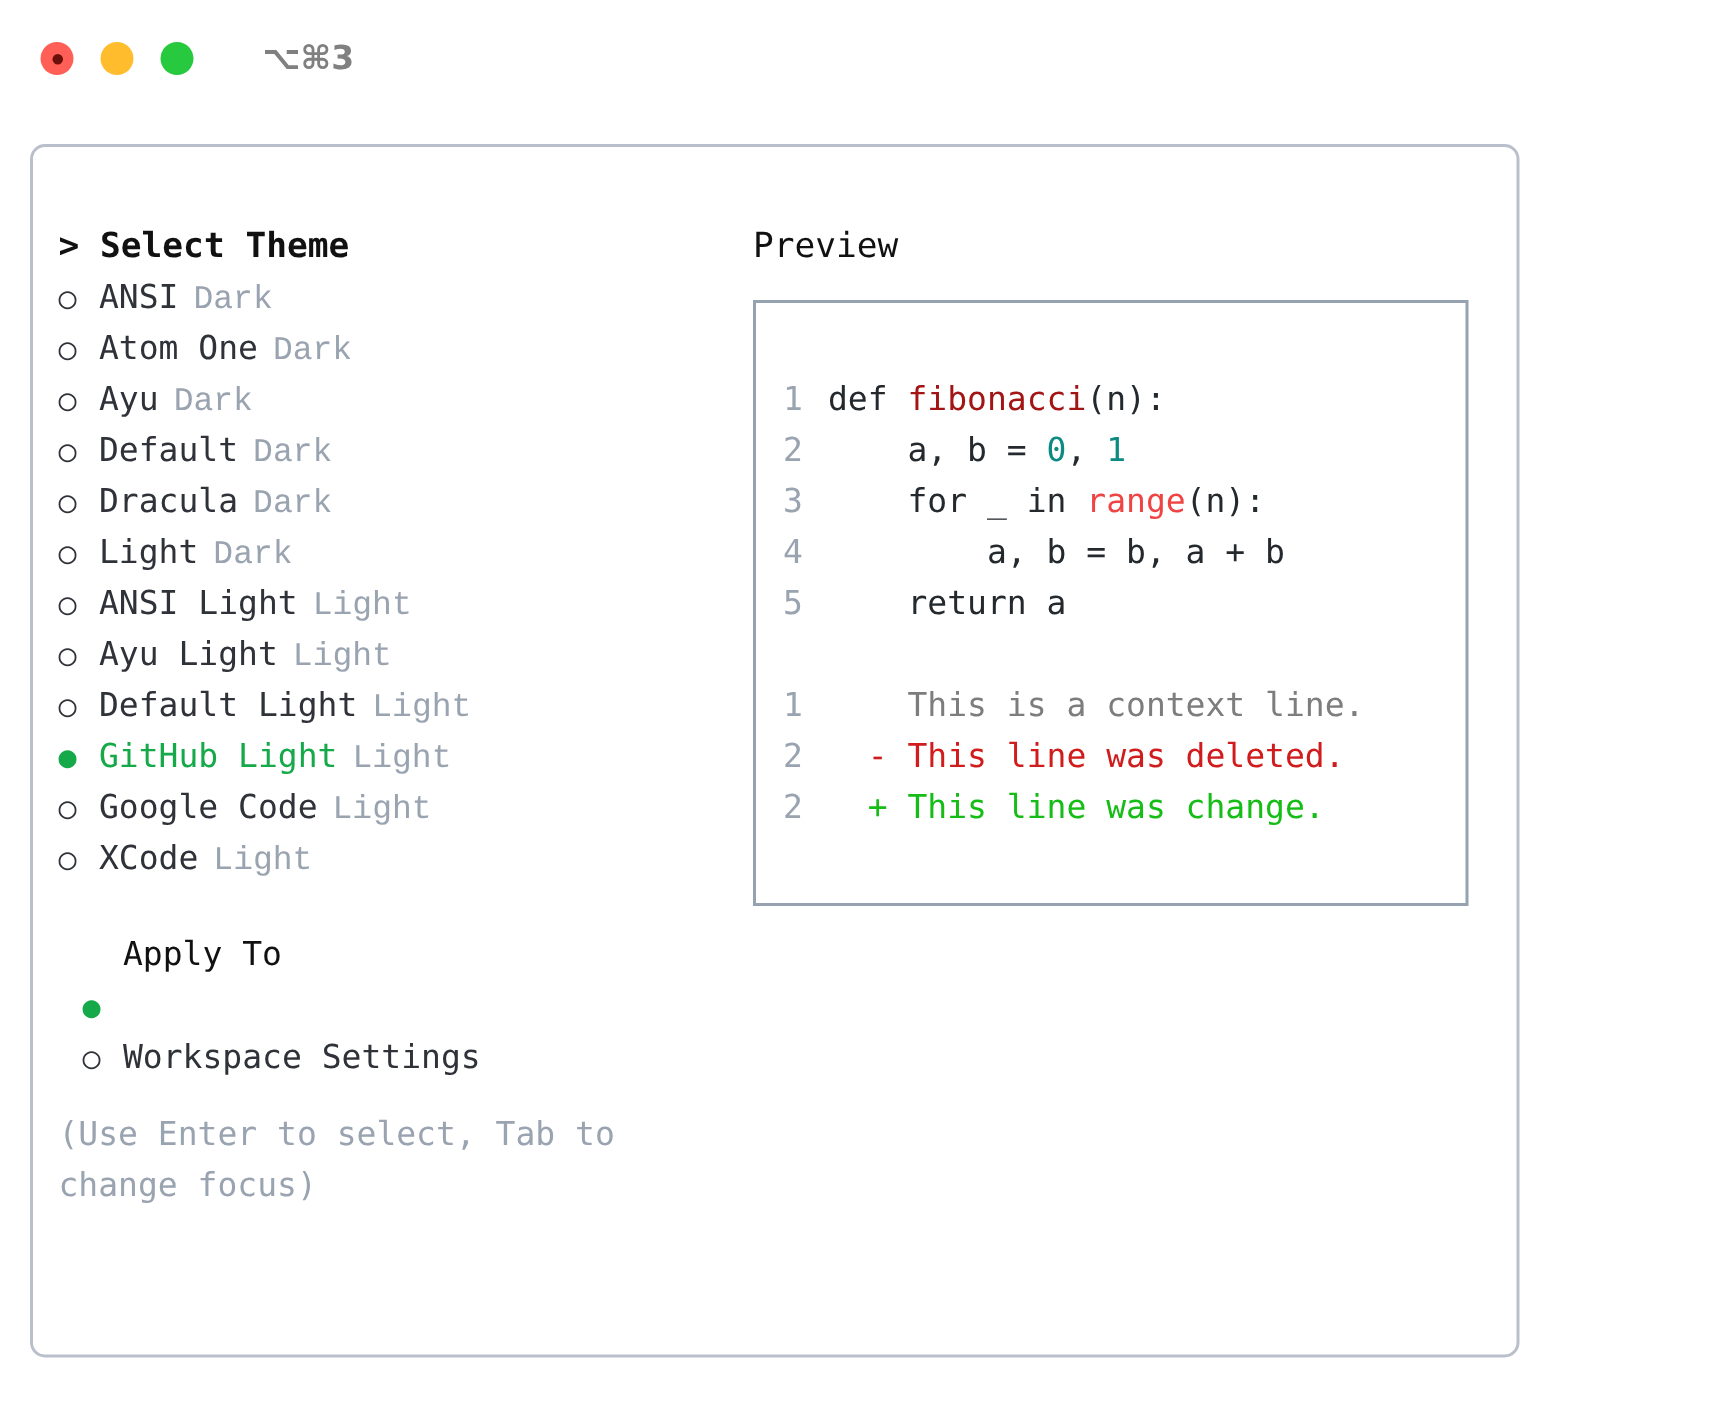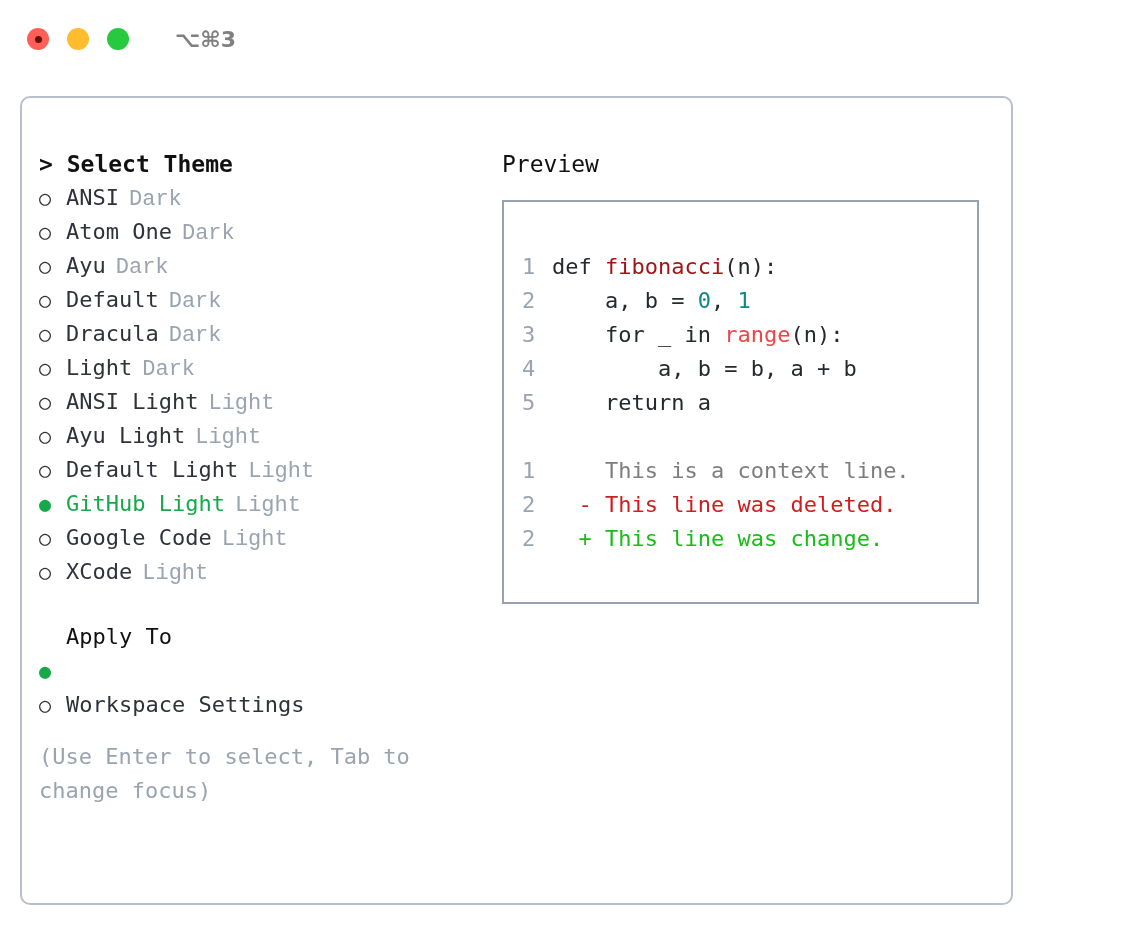--- a/index.html
+++ b/index.html
@@ -122,21 +122,21 @@
   }
   .bullet.selected { color: #16a94a; }
   .row-label { color: #2f3238; }
   .row.selected .row-label { color: #16a94a; }
   .tag {
     color: #9aa3b0;
     margin-left: 10px;
     font-family: Liberation Mono, monospace;
   }
 
-  .apply-block { margin-top: 31px; }
+  .apply-block { margin-top: 31px; margin-left: 16px; }
   .apply-header {
     font-size: 22px;
     color: #111111;
     line-height: 34px;
     padding-left: 27px;
     white-space: pre;
   }
 
   .hint {
     margin-top: 18px;

